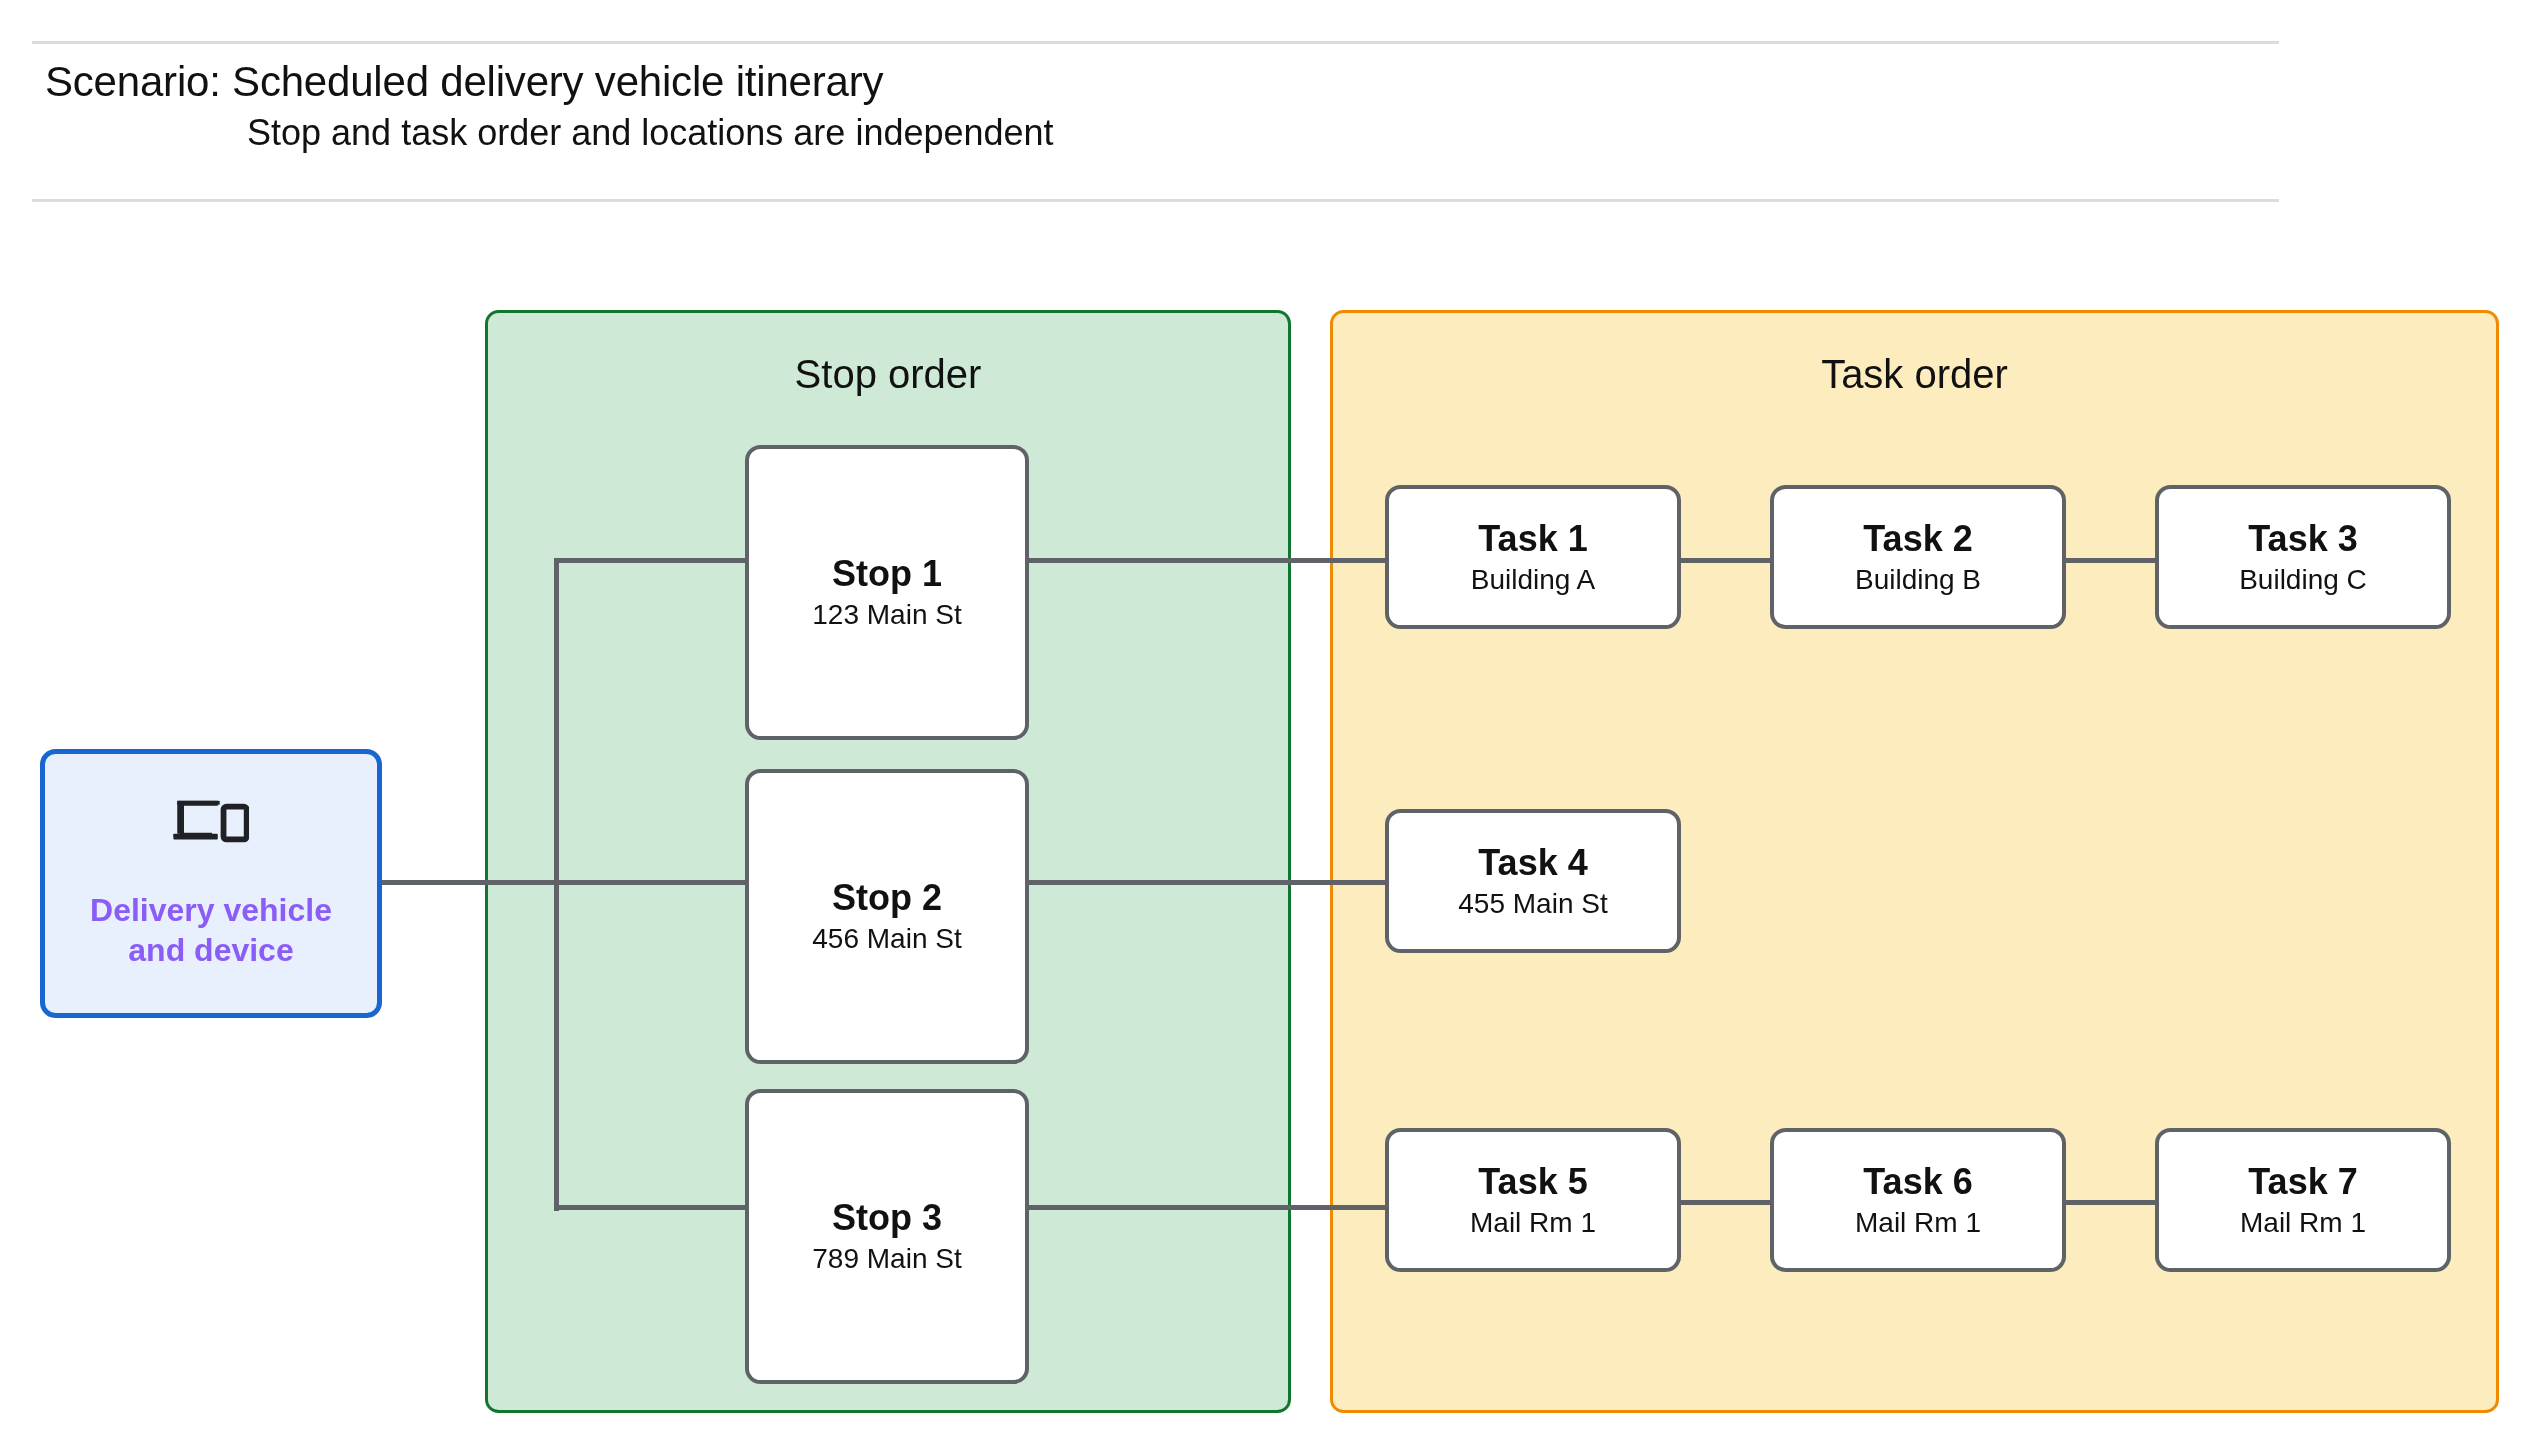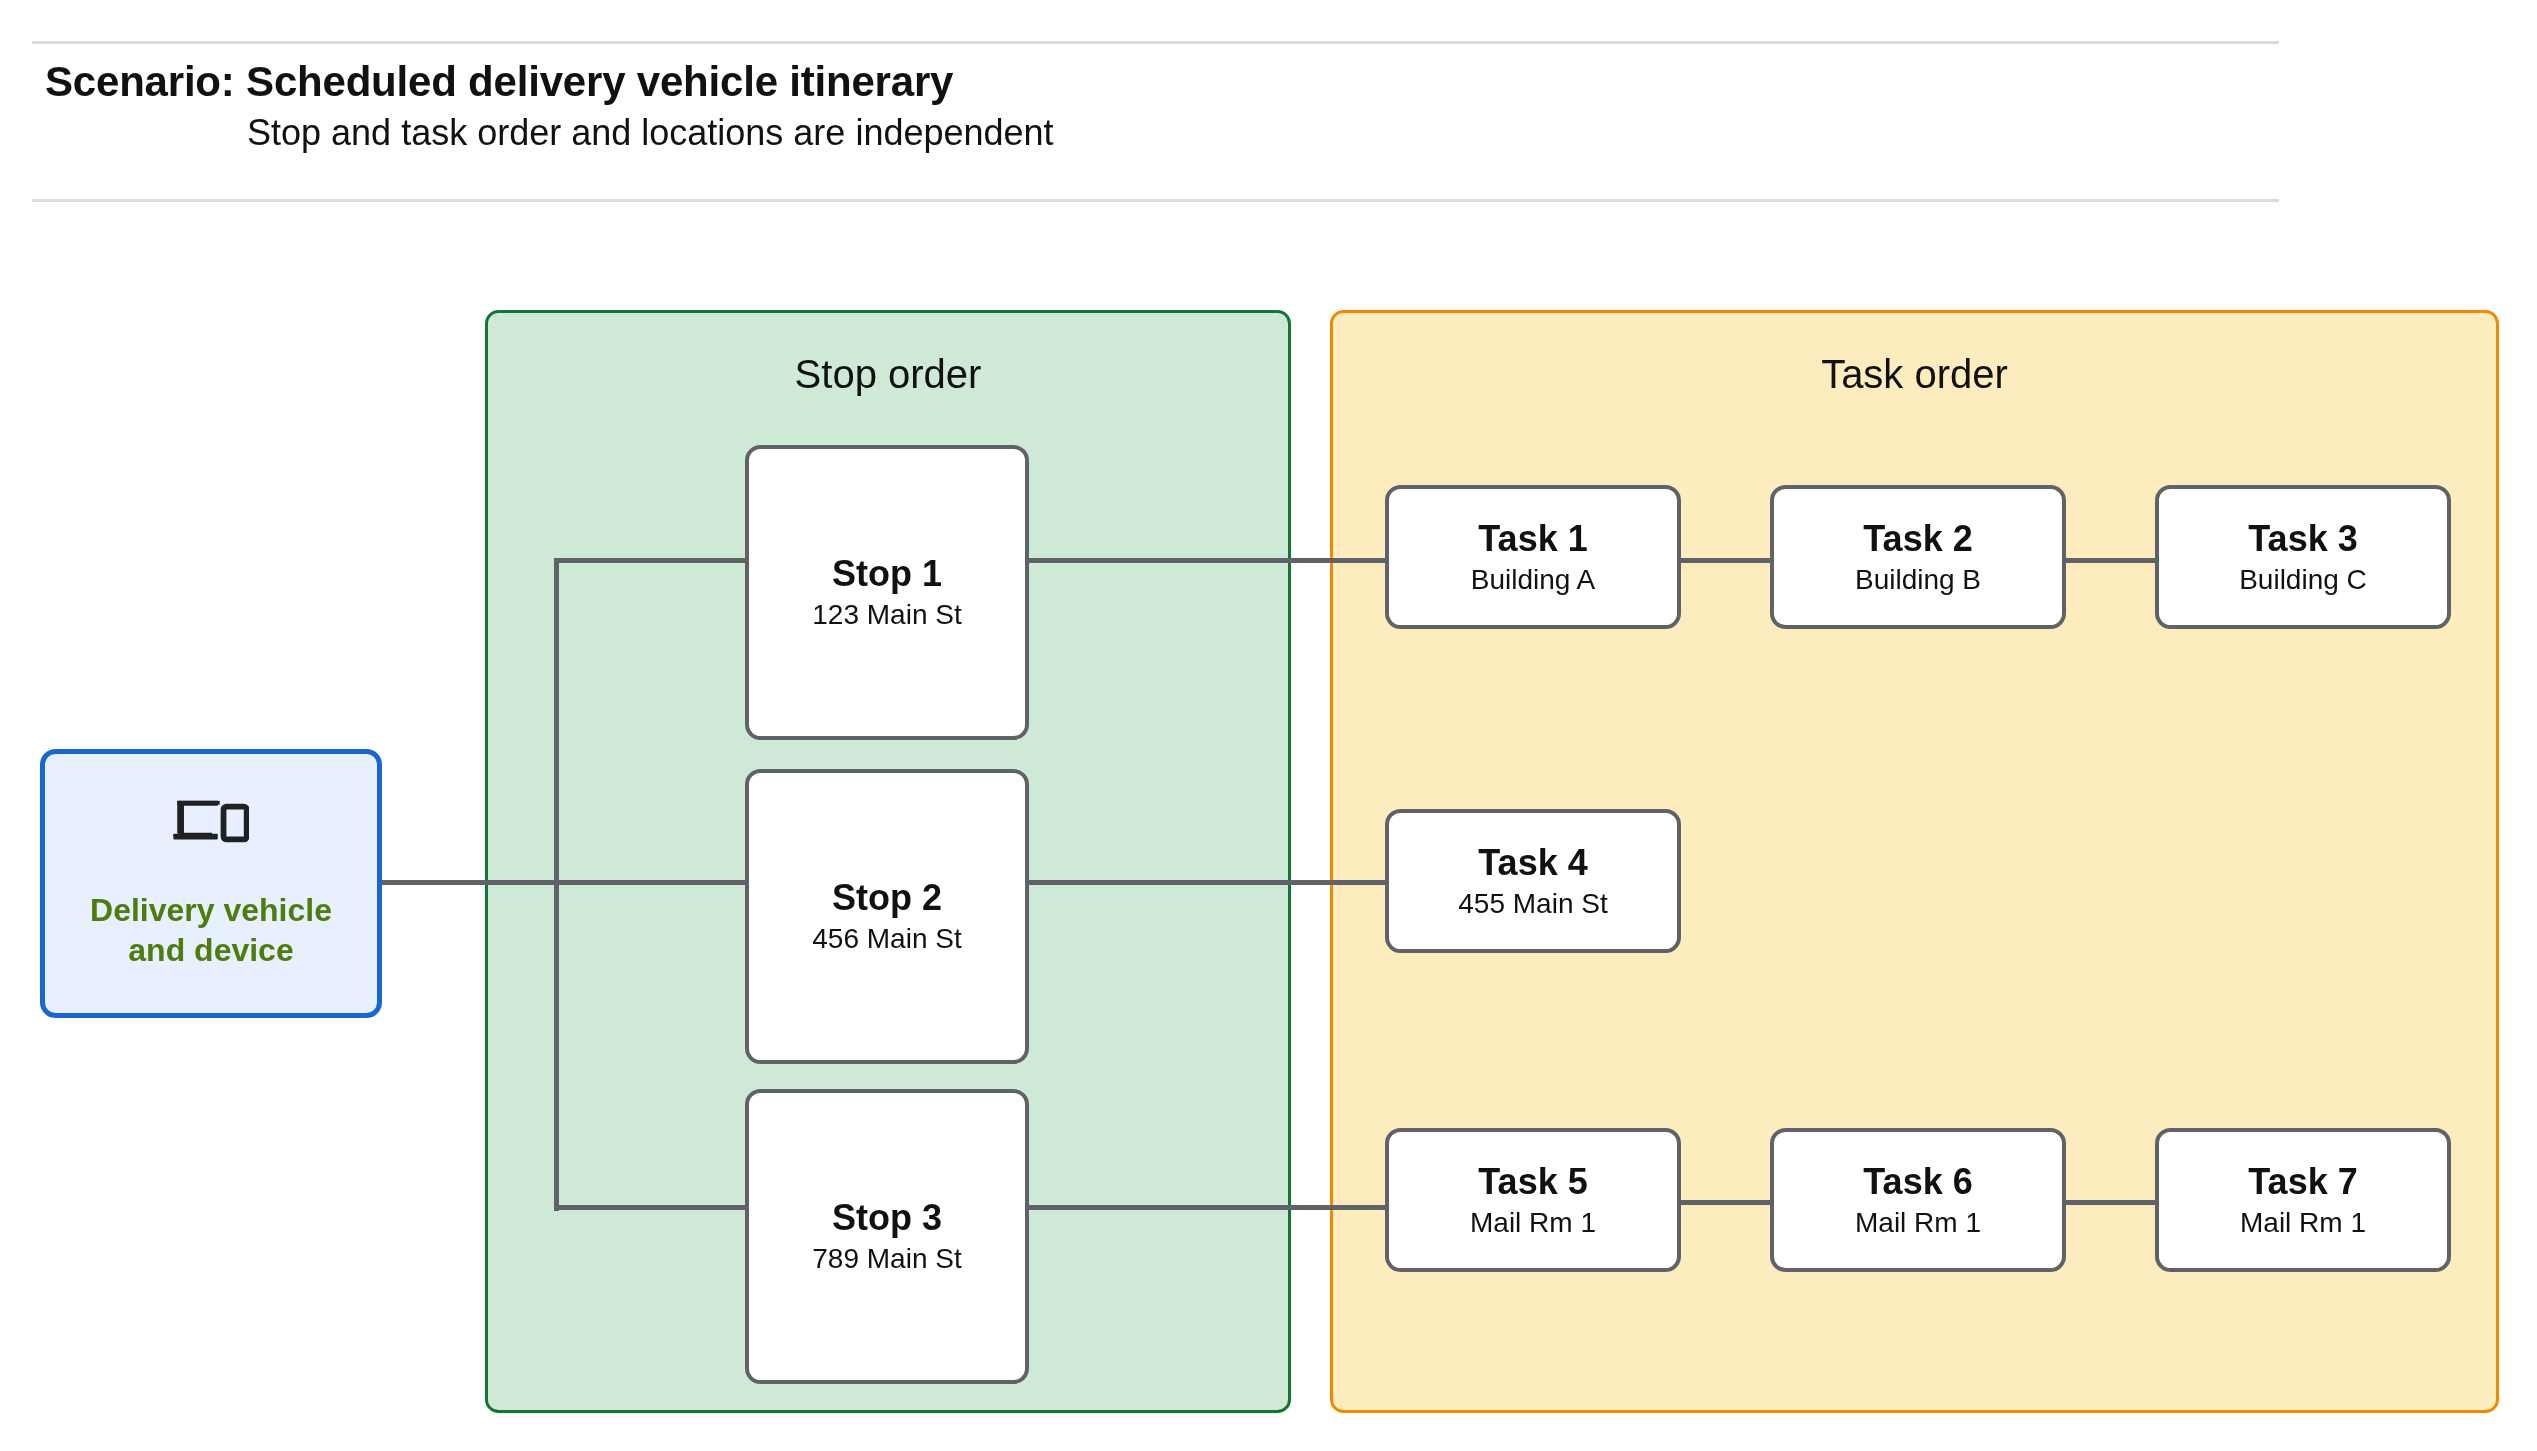--- a/index.html
+++ b/index.html
@@ -28,21 +28,21 @@
     background: #dadce0;
   }
   #rule-top { top: 41px; }
   #rule-bottom { top: 199px; }
 
   #page-title {
     position: absolute;
     left: 45px;
     top: 58px;
     font-size: 42px;
-    font-weight: bold;
+    font-weight: normal;
     letter-spacing: -0.2px;
     color: #111111;
     white-space: nowrap;
   }
   #page-subtitle {
     position: absolute;
     left: 247px;
     top: 112px;
     font-size: 36px;
     font-weight: normal;
@@ -150,21 +150,21 @@
     z-index: 5;
   }
   #vehicle-icon {
     width: 76px;
     height: 54px;
     margin-bottom: 39px;
   }
   #vehicle-label {
     font-size: 32px;
     font-weight: bold;
-    color: #4d7c0f;
+    color: #8b5cf6;
     text-align: center;
     line-height: 1.25;
     white-space: pre-line;
   }
 
   
   .conn {
     position: absolute;
     background: #5f6368;
     z-index: 2;

